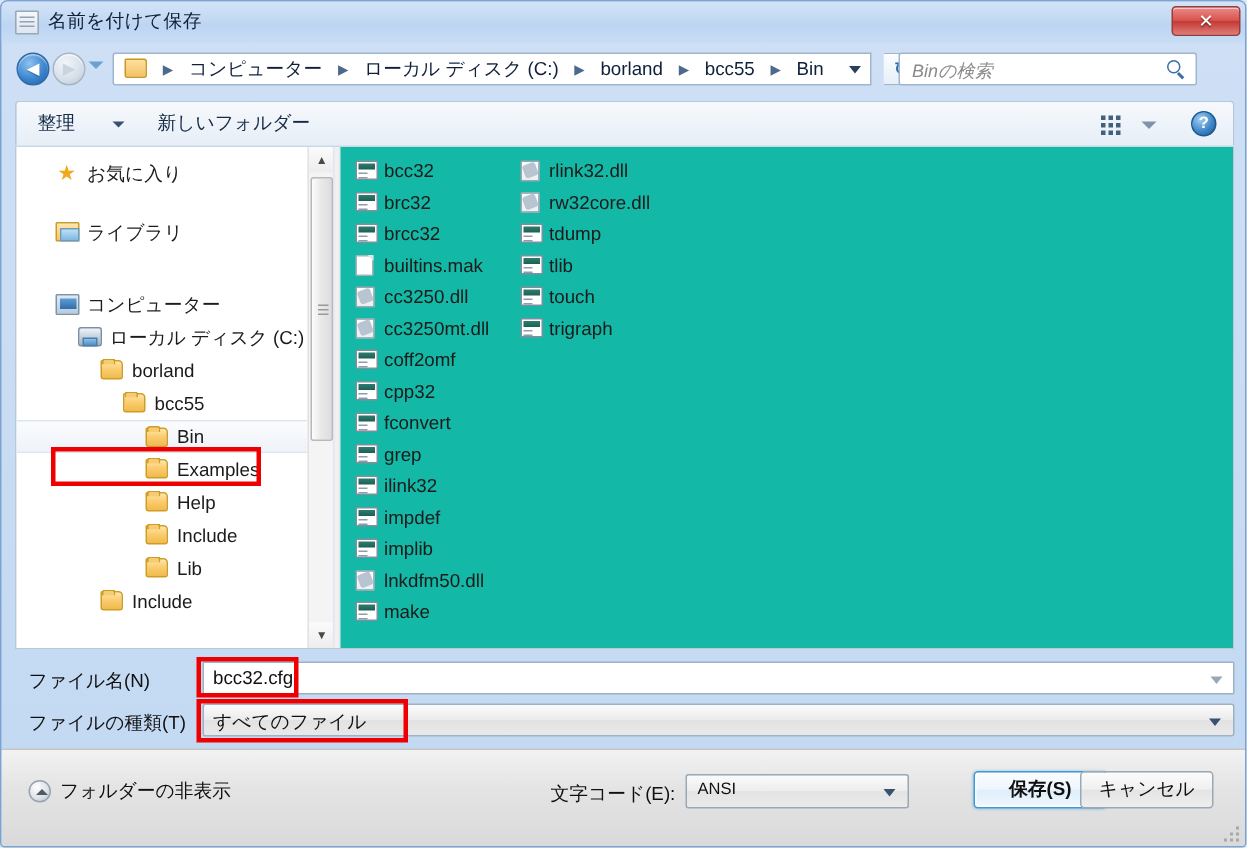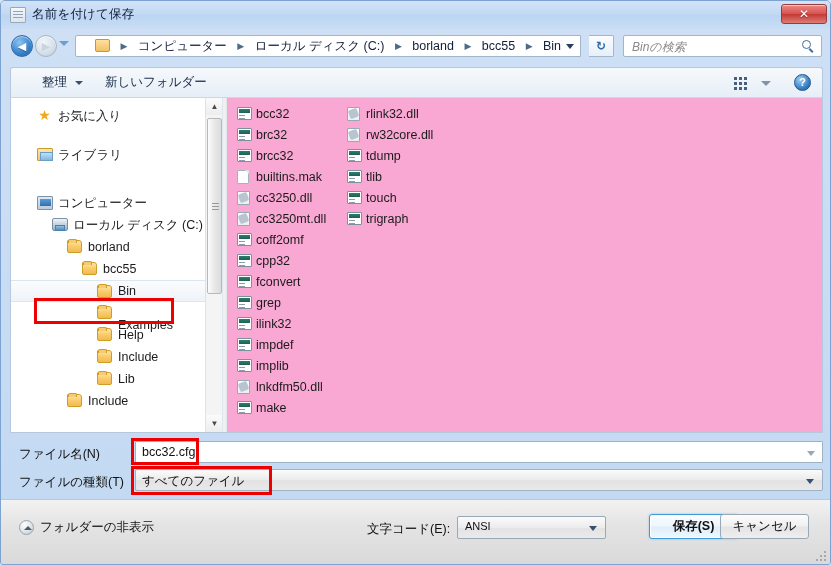--- a/index.html
+++ b/index.html
@@ -101,21 +101,21 @@
     border-right: 5px solid transparent;
     border-top: 5px solid #6a9fd4;
     cursor: pointer;
   }
   #breadcrumb {
     position: absolute; left: 74px; top: 6px;
     width: 506px; height: 22px;
     background: #fff;
     border: 1px solid #a0b6cc;
     border-radius: 2px 0 0 2px;
-    padding: 0 16px;
+    padding: 0 4px;
     white-space: nowrap;
     overflow: hidden;
   }
   #bc-folder {
     display: inline-block; vertical-align: middle;
     width: 15px; height: 13px; margin: 0 2px 0 3px;
     background: linear-gradient(to bottom, #ffe0a0 0%, #f3c165 100%);
     border: 1px solid #c8981f;
     border-radius: 1px 2px 2px 2px;
     position: relative; top: -1px;
@@ -146,21 +146,21 @@
     border: 1px solid #a0b6cc; border-left: none;
     border-radius: 0 2px 2px 0;
     cursor: pointer;
   }
   #refresh-btn .glyph {
     position: absolute; left: 0; top: 0; right: 0; bottom: 0;
     text-align: center; line-height: 20px;
     font-size: 12px; color: #2f6ca8; font-weight: bold;
   }
   #searchbox {
-    position: absolute; left: 622px; top: 6px;
+    position: absolute; left: 598px; top: 6px;
     width: 199px; height: 22px;
     background: #fff;
     border: 1px solid #a0b6cc;
     border-radius: 2px;
     cursor: text;
   }
   #search-ph {
     position: absolute; left: 8px; top: 3px;
     font-size: 12px; color: #8a8a8a; font-style: italic;
   }
@@ -186,21 +186,21 @@
     background: linear-gradient(to bottom, #f6f9fc 0%, #e6eef7 100%);
     border: 1px solid #b6c9dc;
     border-bottom: none;
     border-radius: 3px 3px 0 0;
   }
   .tb-item {
     position: absolute; top: 6px;
     font-size: 12.5px; color: #152b47;
     cursor: pointer; line-height: 17px;
   }
-  #tb-organize { left: 14px; margin-left: 17px; }
+  #tb-organize { left: 14px; }
   #tb-organize-caret {
     position: absolute; left: 64px; top: 13px;
     width: 0; height: 0;
     border-left: 4px solid transparent;
     border-right: 4px solid transparent;
     border-top: 4px solid #39506e;
   }
   #tb-newfolder { left: 94px; }
   #view-icon {
     position: absolute; left: 723px; top: 9px;
@@ -250,21 +250,21 @@
     position: absolute; left: 211px; top: 0;
     width: 5px; height: 334px;
     background: #f0f0f0;
     border-left: 1px solid #dfe6ee;
     border-right: 1px solid #dfe6ee;
     cursor: col-resize;
   }
   #listpane {
     position: absolute; left: 216px; top: 0;
     right: 0; height: 334px;
-    background: #f9a8d4;
+    background: #14b8a6;
     overflow: hidden;
   }
 
   
   .tree-item {
     position: absolute; height: 22px;
     left: 0; right: 0;
     font-size: 12.5px; color: #1b1b1b;
     line-height: 22px;
     cursor: pointer;
@@ -657,21 +657,21 @@
         <div class="tree-item" style="top: 160px;">
           <span class="ti-icon ico-folder" style="left: 71px;"></span>
           <span class="ti-label" style="left: 92px;">bcc55</span>
         </div>
         <div class="tree-item sel" style="top: 182px;">
           <span class="ti-icon ico-folder" style="left: 86px;"></span>
           <span class="ti-label" style="left: 107px;">Bin</span>
         </div>
         <div class="tree-item" style="top: 204px;">
           <span class="ti-icon ico-folder" style="left: 86px;"></span>
-          <span class="ti-label" style="left: 107px; margin-top: 12px;">Examples</span>
+          <span class="ti-label" style="left: 107px;">Examples</span>
         </div>
         <div class="tree-item" style="top: 226px; text-align: center;">
           <span class="ti-icon ico-folder" style="left: 86px;"></span>
           <span class="ti-label" style="left: 107px;">Help</span>
         </div>
         <div class="tree-item" style="top: 248px;">
           <span class="ti-icon ico-folder" style="left: 86px;"></span>
           <span class="ti-label" style="left: 107px;">Include</span>
         </div>
         <div class="tree-item" style="top: 270px;">

